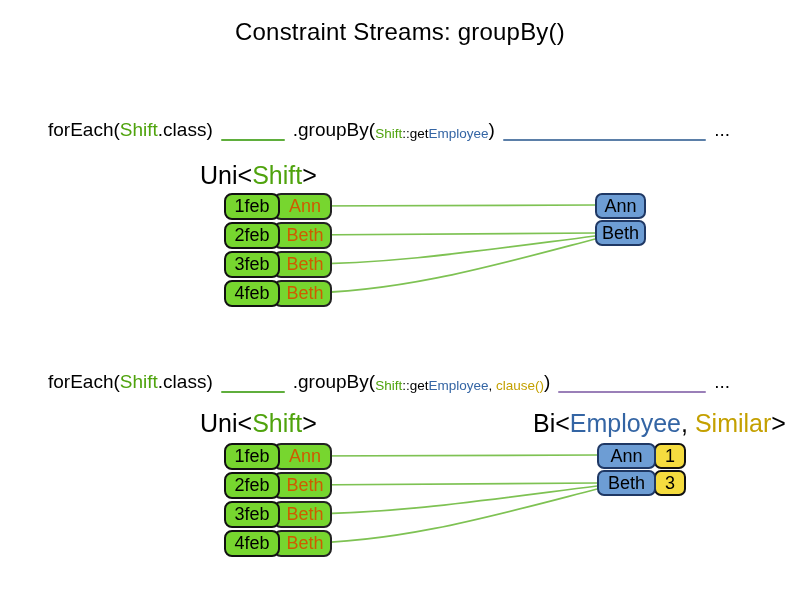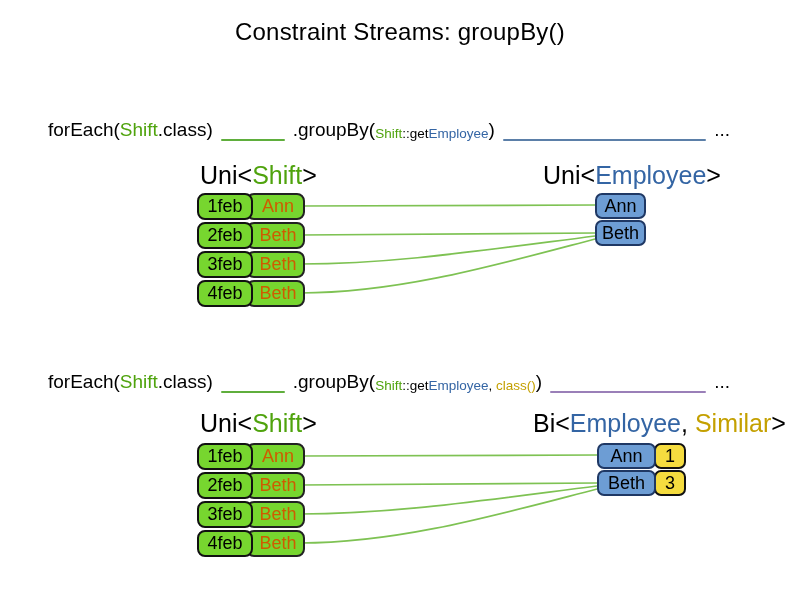--- a/index.html
+++ b/index.html
@@ -19,21 +19,21 @@
   .seg-blue{flex:1;background:#5B7FA8;margin:0 8px;}
   .seg-purple{flex:1;background:#9A7FB8;margin:0 8px;}
 
   .c-green{color:#4FA30D;}
   .c-blue{color:#3465A4;}
   .c-gold{color:#C4A000;}
 
   .type-label{position:absolute;font-size:25px;white-space:pre;}
 
   
-  .shift-row{position:absolute;display:flex;height:22px;}
+  .shift-row{position:absolute;display:flex;height:22px;margin-left:27px;}
   .date-box{width:56px;height:27px;box-sizing:border-box;background:#77D62F;
             border:2px solid #111;border-radius:8px;z-index:2;position:relative;
             display:flex;align-items:center;justify-content:center;font-size:18px;}
   .name-box{width:59px;height:27px;box-sizing:border-box;background:#77D62F;
             border:2px solid #222;border-radius:8px;z-index:1;position:relative;
             margin-left:-7px;display:flex;align-items:center;justify-content:center;
             padding-left:5px;font-size:18px;color:#CE5C00;}
 
   
   .emp-box{position:absolute;box-sizing:border-box;height:26px;background:#6D9DD4;
@@ -67,21 +67,20 @@
 
   <div class="code-line" style="top:117px;">
     <span>forEach(</span><span class="c-green">Shift</span><span>.class)</span>
     <span class="seg seg-green"></span>
     <span>.groupBy(</span><span class="sm c-green">Shift</span><span class="sm">::get</span><span class="sm c-blue">Employee</span><span>)</span>
     <span class="seg seg-blue"></span>
     <span>...</span>
   </div>
 
   <div class="type-label" style="left:200px;top:161px;"><span>Uni&lt;</span><span class="c-green">Shift</span><span>&gt;</span></div>
-  <div class="type-label" style="left:543px;top:161px;"><span>Uni&lt;</span><span class="c-blue">Employee</span><span>&gt;</span></div>
 
   <div class="shift-row" style="left:197px;top:193px;">
     <div class="date-box">1feb</div>
     <div class="name-box">Ann</div>
   </div>
   <div class="shift-row" style="left:197px;top:222px;">
     <div class="date-box">2feb</div>
     <div class="name-box">Beth</div>
   </div>
   <div class="shift-row" style="left:197px;top:251px;">
@@ -92,21 +91,21 @@
     <div class="date-box">4feb</div>
     <div class="name-box">Beth</div>
   </div>
 
   <div class="emp-box" style="left:595px;top:193px;width:51px;">Ann</div>
   <div class="emp-box" style="left:595px;top:220px;width:51px;">Beth</div>
 
   <div class="code-line" style="top:369px;">
     <span>forEach(</span><span class="c-green">Shift</span><span>.class)</span>
     <span class="seg seg-green"></span>
-    <span>.groupBy(</span><span class="sm c-green">Shift</span><span class="sm">::get</span><span class="sm c-blue">Employee</span><span class="sm">, </span><span class="sm c-gold">class()</span><span>)</span>
+    <span>.groupBy(</span><span class="sm c-green">Shift</span><span class="sm">::get</span><span class="sm c-blue">Employee</span><span class="sm">, </span><span class="sm c-gold">clause()</span><span>)</span>
     <span class="seg seg-purple"></span>
     <span>...</span>
   </div>
 
   <div class="type-label" style="left:200px;top:409px;"><span>Uni&lt;</span><span class="c-green">Shift</span><span>&gt;</span></div>
   <div class="type-label" style="left:533px;top:409px;"><span>Bi&lt;</span><span class="c-blue">Employee</span><span>, </span><span class="c-gold">Similar</span><span>&gt;</span></div>
 
   <div class="shift-row" style="left:197px;top:443px;">
     <div class="date-box">1feb</div>
     <div class="name-box">Ann</div>

